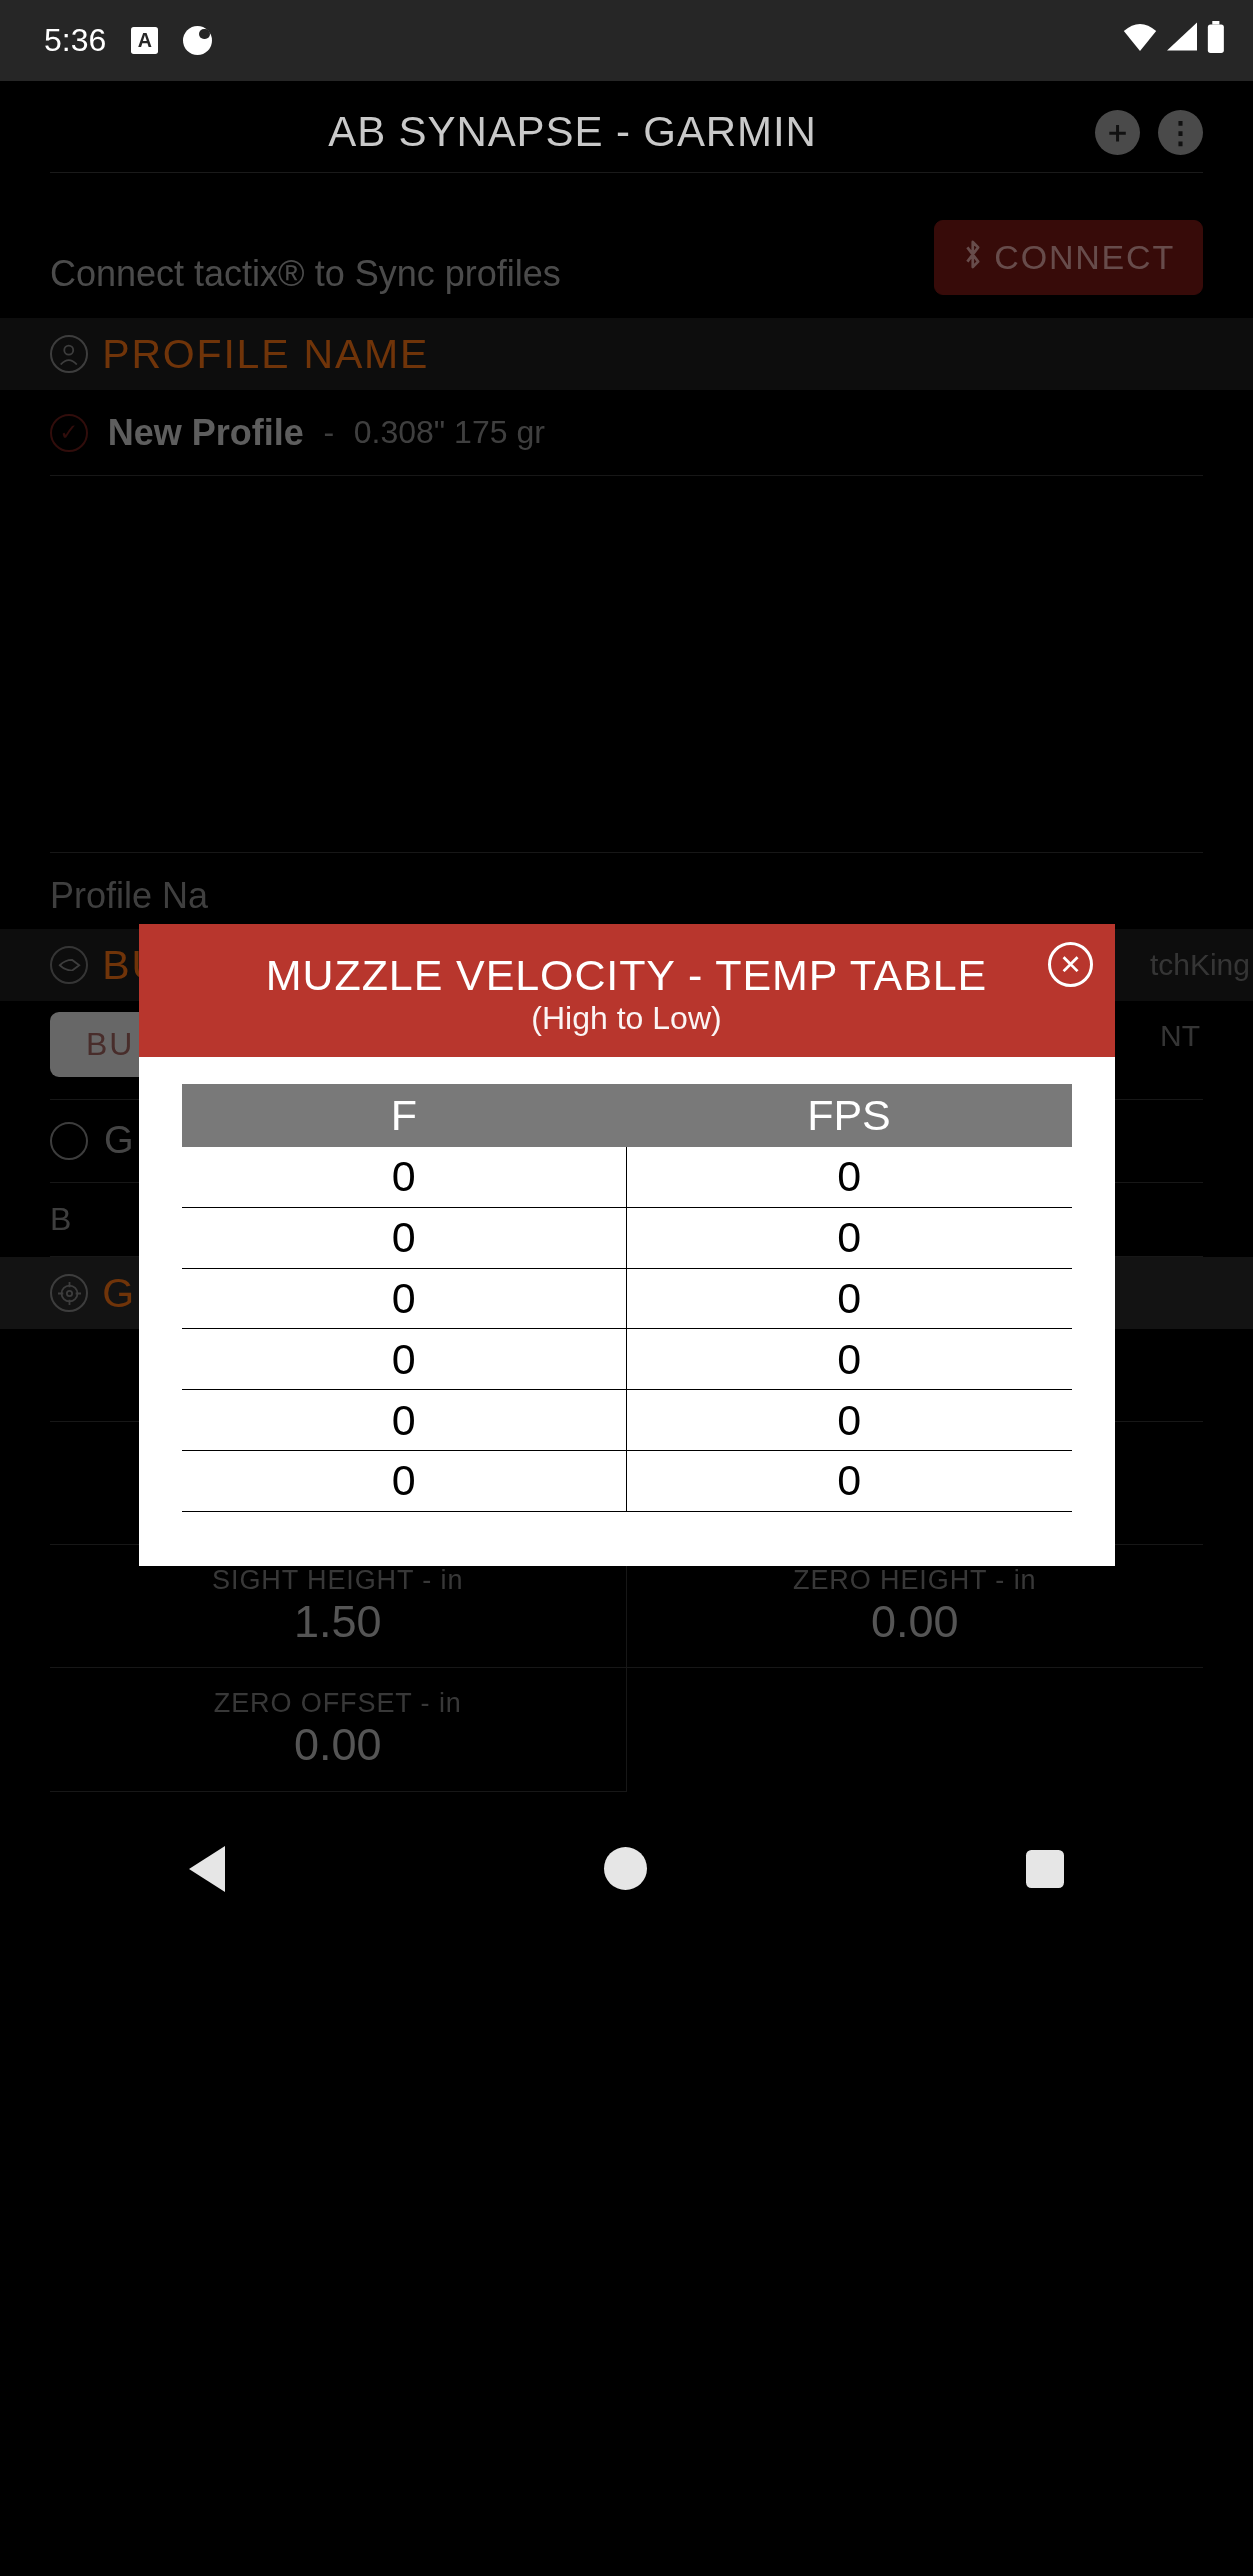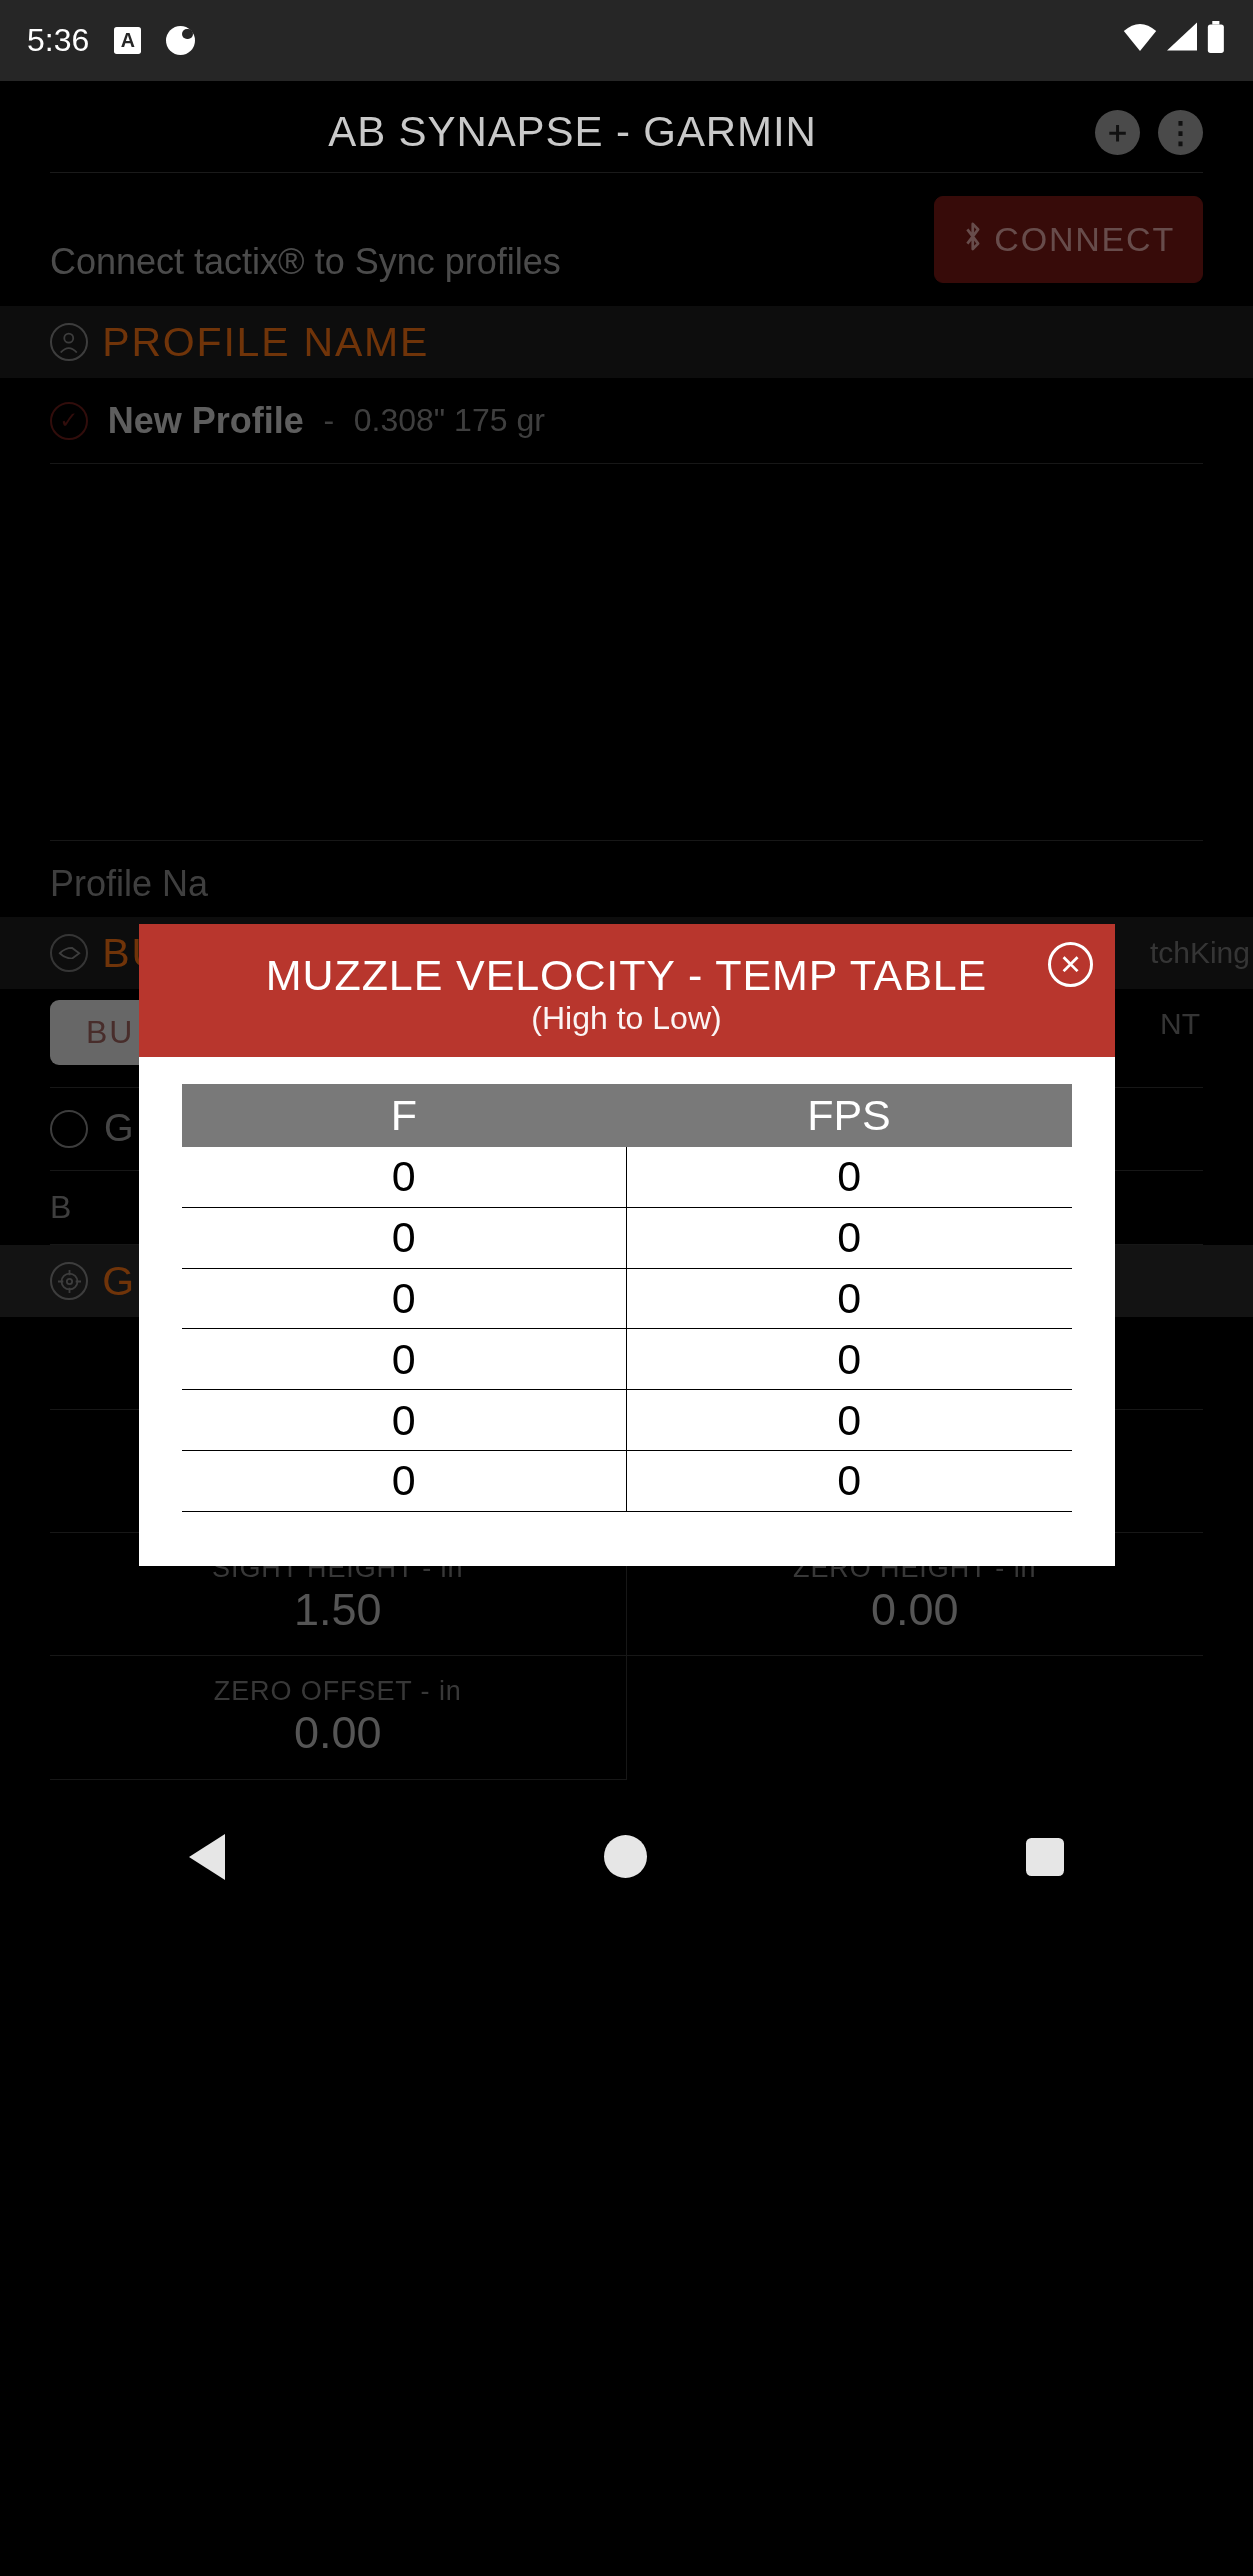--- a/index.html
+++ b/index.html
@@ -1,34 +1,34 @@
 <!DOCTYPE html>
 <html style="font-size:14.3px"><head>
 <meta charset="utf-8">
 <style>
   * { box-sizing: border-box; margin: 0; padding: 0; font-family: "Arial Narrow", Arial, sans-serif; }
   html, body { width: 1253px; height: 2576px; background: #000; }
 
   
   .status-bar { width: 100%; height: 81px; background: #262626; display: flex; align-items: center; padding: 0 27px; color: #fff; font-size: 32px; }
-  .status-left { display: flex; align-items: center; gap: 25px; }
+  .status-left { display: flex; align-items: center; gap: 25px; margin-left: 17px; }
   .status-right { margin-left: auto; display: flex; align-items: center; gap: 9px; }
 
   
   .app { width: 100%; background: #000; }
   .app-inner { padding: 0 50px 27px 50px; }
 
   .title-bar { display: flex; align-items: center; border-bottom: 0.9px solid #3a3a3a; padding: 27px 0 16px 0; }
   .title-bar .title { color: #c9c9c9; font-size: 42px; font-weight: 500; letter-spacing: 0.9px; margin: 0 auto; }
   .circle-btn { width: 45px; height: 45px; border-radius: 50%; background: #4a4a4a; display: flex; align-items: center; justify-content: center; color: #111; font-size: 30px; font-weight: bold; }
   .title-icons { display: flex; gap: 18px; }
 
   .sync-row { display: flex; align-items: flex-end; padding: 23px 0; }
   .sync-text { color: #a7a7a7; font-size: 36px; }
-  .connect-btn { margin-left: auto; background: #7a1a16; color: #e5a9a6; border: 0.9px solid #7a1a16; border-radius: 9px; padding: 23px 27px; font-size: 34px; letter-spacing: 1.8px; display: flex; align-items: center; gap: 10.7px; }
+  .connect-btn { margin-left: auto; background: #7a1a16; color: #e5a9a6; border: 0.9px solid #7a1a16; border-radius: 9px; padding: 17px 27px; font-size: 34px; letter-spacing: 1.8px; display: flex; align-items: center; gap: 10.7px; margin-top: 24px; }
 
   .section-bar { width: calc(100% + 100px); margin-left: -50px; background: #1d1d1d; padding: 12.5px 50px; display:flex; align-items:center; gap:14.3px; }
   .section-bar .label { color: #f97316; font-size: 41px; letter-spacing: 1.8px; }
   .section-bar.light { background:#2b2b2b; }
   .ring { width: 38px; height: 38px; border-radius: 50%; border: 2.7px solid #888; display:inline-flex; align-items:center; justify-content:center; }
 
   .profile-row { display:flex; align-items:center; gap:19.7px; padding: 21.5px 0; border-bottom:0.9px solid #333; }
   .profile-row .check { width:38px; height:38px; border-radius:50%; border:2.7px solid #6d1d1a; display:flex; align-items:center; justify-content:center; color:#6d1d1a; font-size:23px; }
   .profile-row .name { color:#d0d0d0; font-size:36px; font-weight:600; }
   .profile-row .dash { color:#888; font-size:32px; }

